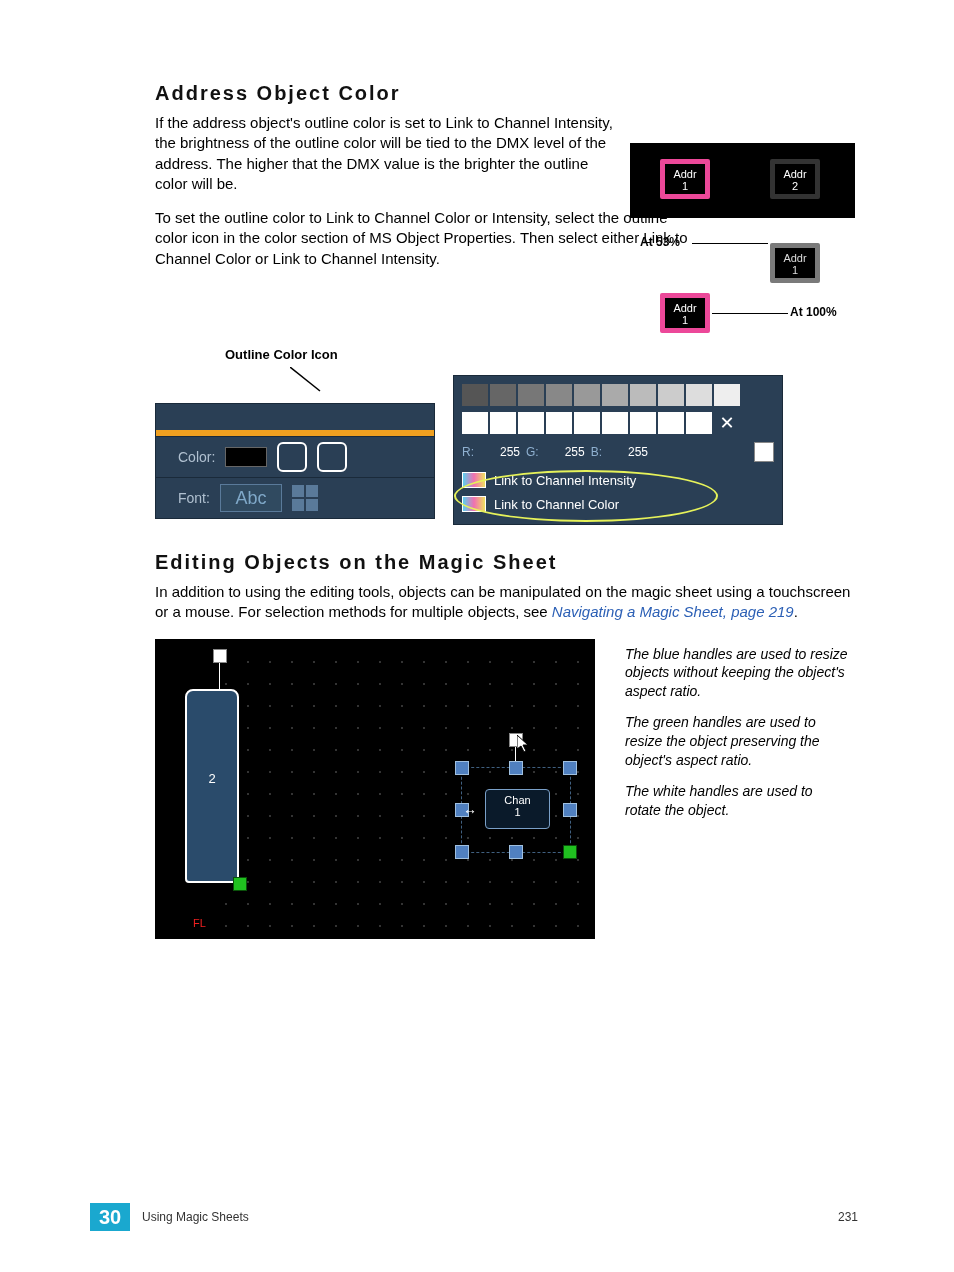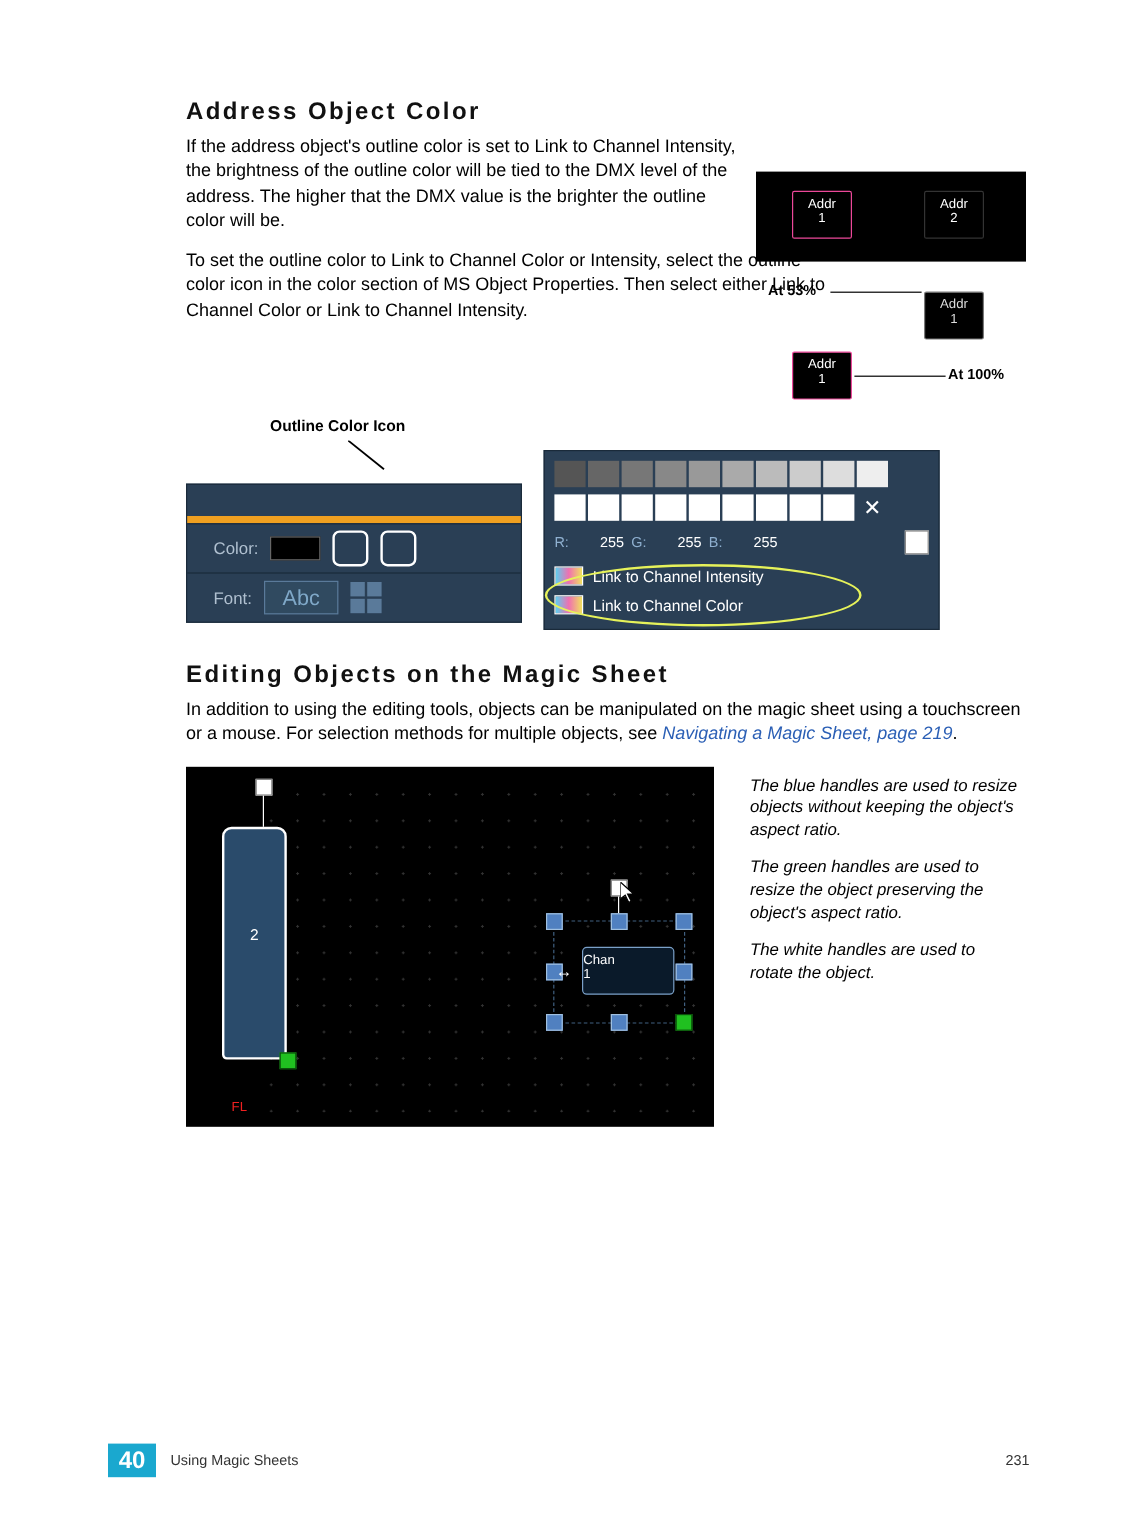--- a/index.html
+++ b/index.html
@@ -38,21 +38,21 @@
     width: 225px;
     height: 200px;
   }
   .addr-figure .top-row {
     position: absolute; left:0; top:0; width:225px; height:75px;
     background:#000;
   }
   .addr-box {
     position:absolute;
     width:50px; height:40px;
-    border:1px solid #ec4899;
+    border:5px solid #ec4899;
     background:#000;
     color:#fff; font-size:11px;
     text-align:center;
     padding-top:4px;
     box-sizing:border-box;
     border-radius:2px;
   }
   .addr-box.dark { border-color:#333; }
   .addr-figure .lbl { position:absolute; font-size:12px; color:#000; font-weight:bold;}
   .addr-figure .line { position:absolute; height:1px; background:#000;}
@@ -108,21 +108,21 @@
   }
   .fixture {
     position:absolute; left:30px; top:50px; width:50px; height:190px;
     background:#2a4b6b; border:2px solid #fff; border-radius:8px 8px 4px 4px;
   }
   .fixture .num{ position:absolute; left:0; right:0; top:80px; text-align:center; color:#fff; font-size:13px;}
   .white-handle { position:absolute; width:12px; height:12px; background:#fff; border:1px solid #888;}
   .green-handle { position:absolute; width:12px; height:12px; background:#20c020; border:1px solid #0a500a;}
   .fl-label{ position:absolute; left:38px; bottom:10px; color:#f02020; font-size:11px;}
   .chan-group{ position:absolute; left:300px; top:120px; width:120px; height:110px;}
-  .chan-box{ position:absolute; left:30px; top:30px; width:77px; height:40px; border:1px solid #7aa0c8; border-radius:4px; background:#0a1a2a; color:#fff; font-size:11px; padding-top:4px; box-sizing:border-box;}
+  .chan-box{ position:absolute; left:30px; top:30px; width:65px; height:40px; border:1px solid #7aa0c8; border-radius:4px; background:#0a1a2a; color:#fff; font-size:11px; text-align:center; padding-top:4px; box-sizing:border-box;}
   .blue-handle{ position:absolute; width:12px; height:12px; background:#5080c0; border:1px solid #a0c0e0;}
   .dashline{ position:absolute; border:1px dashed #406080;}
   .cursor{ position:absolute; width:14px; height:18px; }
 
   
   .captions { position:absolute; left:470px; top:6px; width:225px; font-style:italic; font-size:14px; line-height:1.35;}
   .captions p{ margin:0 0 12px 0;}
 
   .figs-wrap { position:relative; }
 
@@ -299,16 +299,16 @@
         <p>The blue handles are used to resize objects without keeping the object's aspect ratio.</p>
         <p>The green handles are used to resize the object preserving the object's aspect ratio.</p>
         <p>The white handles are used to rotate the object.</p>
       </div>
     </div>
   </div>
 
 </div>
 
 <div class="footer">
-  <div class="page-badge">40</div>
+  <div class="page-badge">30</div>
   <span>Using Magic Sheets</span>
   <span class="right">231</span>
 </div>
 
 </body></html>

